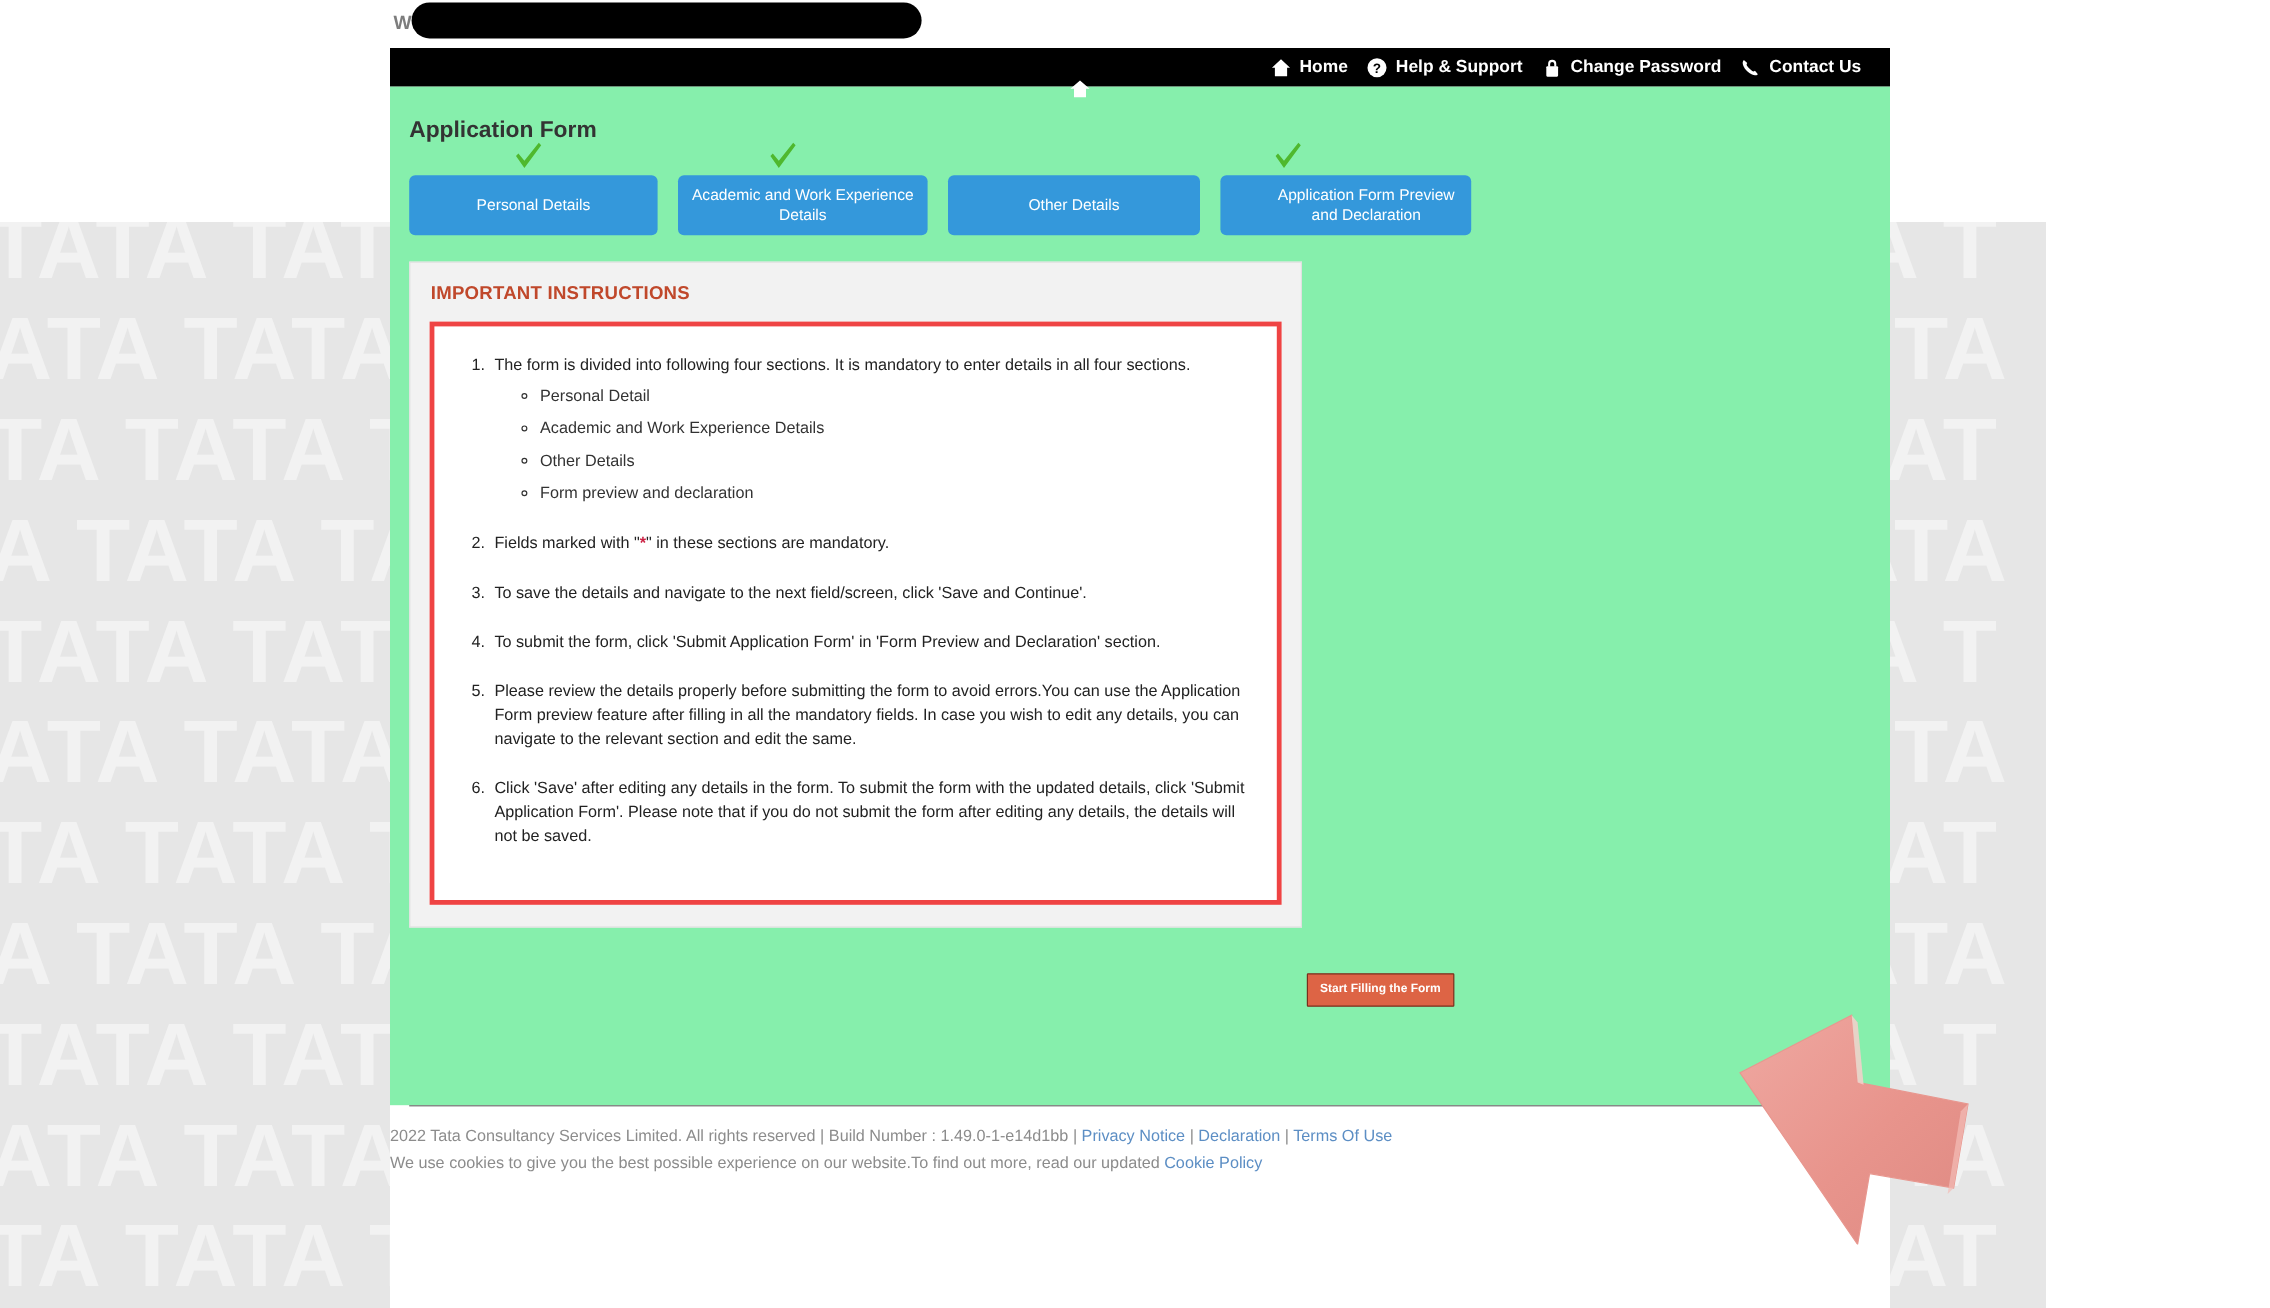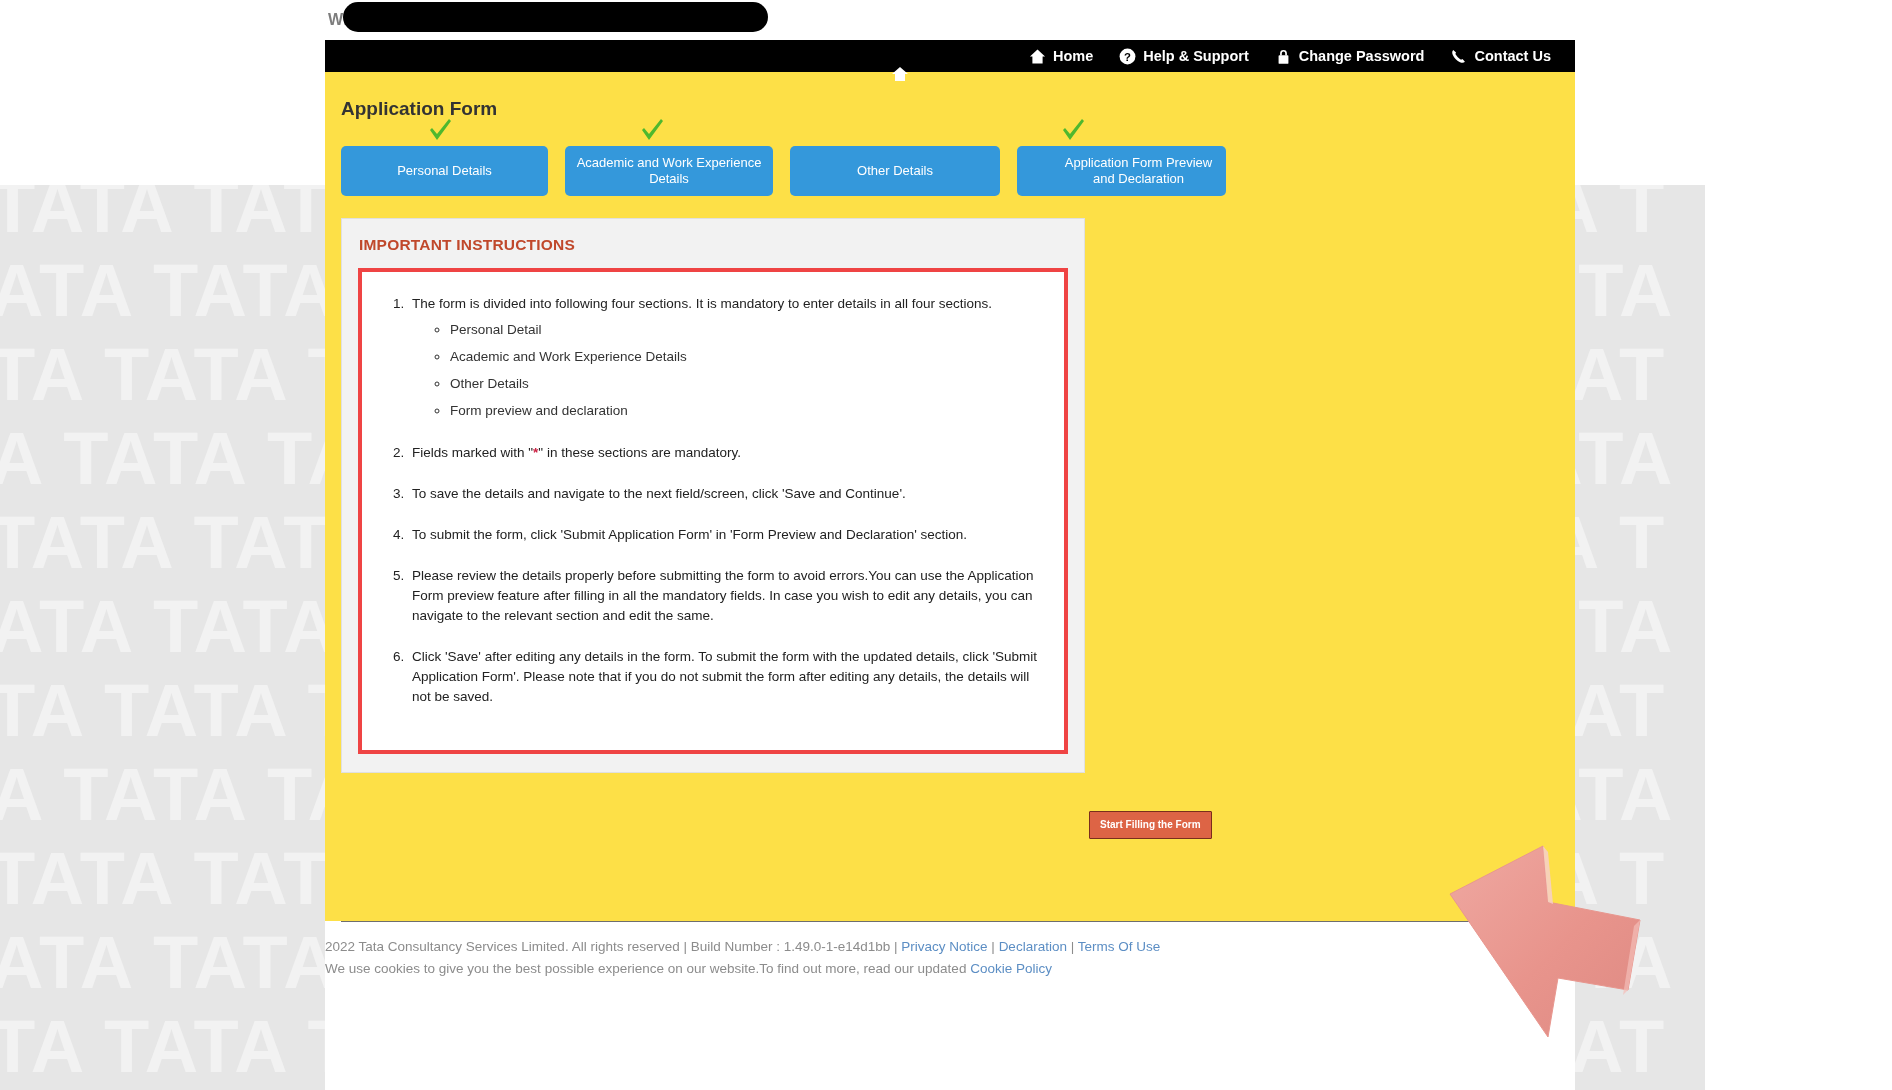--- a/index.html
+++ b/index.html
@@ -102,21 +102,21 @@
   }
 
   
   #nav-bar {
     height: 32px;
     background: #000000;
     display: flex;
     align-items: center;
     justify-content: flex-end;
     padding-right: 24px;
-    gap: 26px;
+    gap: 16px;
     position: relative;
   }
   .nav-item {
     display: flex;
     align-items: center;
     gap: 7px;
     color: #ffffff;
     font-size: 14.5px;
     font-weight: bold;
     white-space: nowrap;
@@ -124,21 +124,21 @@
   }
   .nav-icon { width: 17px; height: 17px; display: block; flex: 0 0 auto; }
   #nav-ghost {
     position: absolute;
     left: 566px; top: 26px;
     width: 18px; height: 16px;
     overflow: hidden;
   }
 
   
-  #content { padding: 0 16px 0 16px; background: #fde047; }
+  #content { padding: 0 16px 0 16px; background: #86efac; }
   #page-title {
     font-size: 19px;
     font-weight: bold;
     color: #333333;
     padding: 26px 0 0 0;
     margin-left: 0px;
   }
 
   
   #steps-row {

